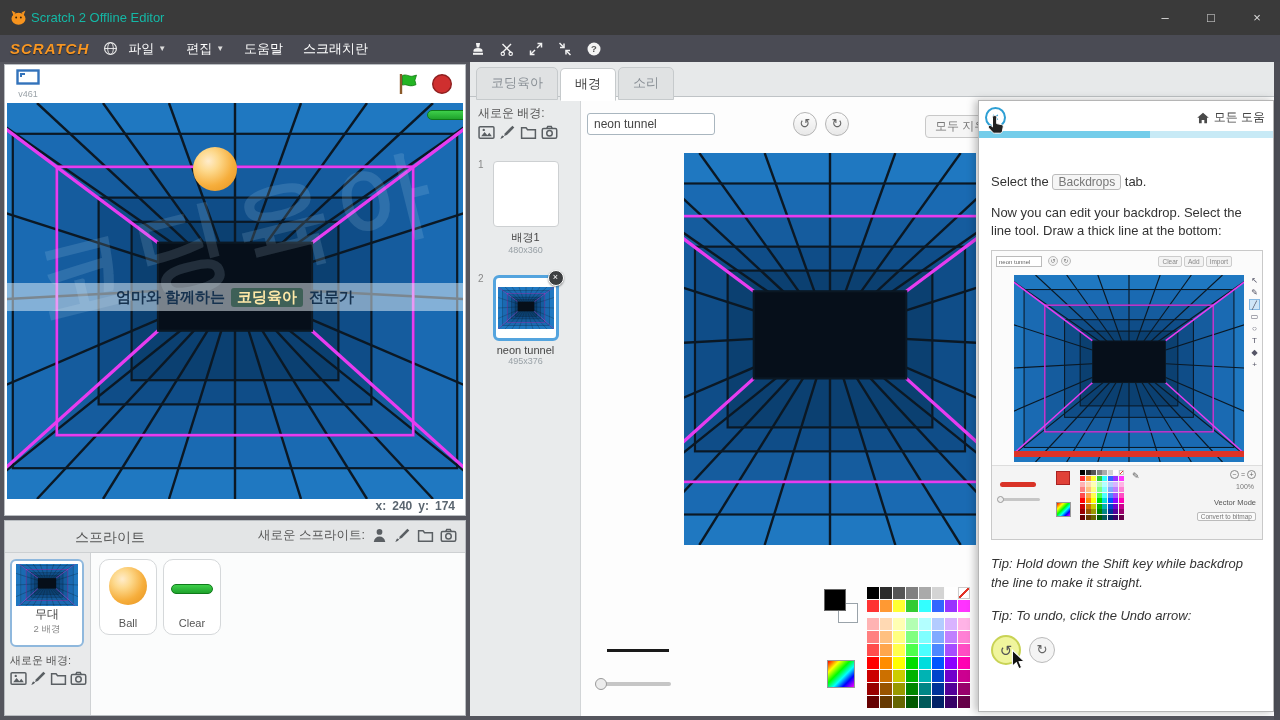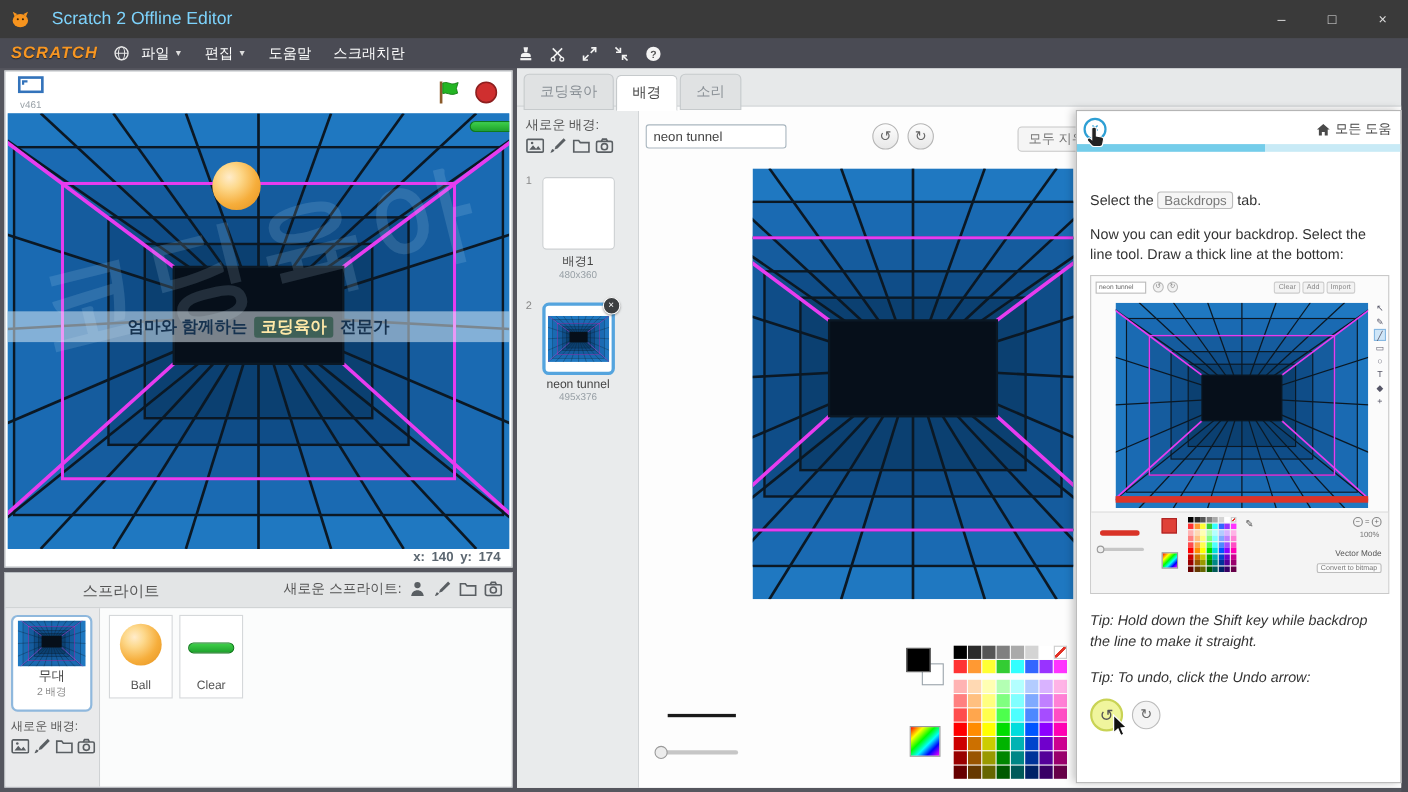--- a/index.html
+++ b/index.html
@@ -2,21 +2,21 @@
 <html><head>
 <meta charset="utf-8">
 <style>
   * { margin:0; padding:0; box-sizing:border-box; }
   body { font-family:"Liberation Sans","DejaVu Sans",sans-serif; background:#2e2e33; }
   .app { position:relative; width:1280px; height:720px; background:#55565e; overflow:hidden; }
 
   
   .titlebar { position:absolute; left:0; top:0; width:1280px; height:35px; background:#3a3a3a; display:flex; align-items:center; }
   .titlebar .cat { width:17px; height:17px; margin-left:10px; }
-  .titlebar .wtitle { color:#7dd3fc; font-size:16px; margin-left:20px; }
+  .titlebar .wtitle { color:#14b8a6; font-size:13px; margin-left:4px; }
   .wcontrols { position:absolute; right:0; top:0; height:35px; display:flex; }
   .wbtn { width:46px; height:35px; display:flex; align-items:center; justify-content:center; color:#dcdcdc; font-size:13px; }
 
   
   .menubar { position:absolute; left:0; top:35px; width:1280px; height:27px; background:#4a4b54; display:flex; align-items:center; }
   .logo { color:#f79622; font-weight:bold; font-style:italic; font-size:15px; letter-spacing:1px; margin-left:10px; text-shadow:0 1px 1px rgba(0,0,0,.5); }
   .globe { width:15px; height:15px; color:#e8e8e8; margin-left:14px; }
   .menu-item { color:#fff; font-size:13px; padding:0 10px; height:27px; display:flex; align-items:center; gap:4px; }
   .menu-item .arr { font-size:8px; color:#ddd; }
   .tool-strip { position:absolute; left:468px; top:0; height:27px; display:flex; align-items:center; gap:9px; }
@@ -50,21 +50,21 @@
   .mi { width:17px; height:17px; color:#5a5f63; }
   .mi svg { width:100%; height:100%; }
   .stage-col { position:absolute; left:0; top:32px; width:86px; height:162px; background:#e9eaeb; border-right:1px solid #cfd2d4; }
   .stage-thumb { position:absolute; left:5px; top:6px; width:74px; height:88px; background:#fff; border:2px solid #8fb8dd; border-radius:6px; text-align:center; overflow:hidden; }
   .stage-thumb .tn { width:62px; height:42px; margin:3px auto 0; display:block; }
   .stage-thumb .nm { font-size:12px; color:#444; }
   .stage-thumb .ct { font-size:9.5px; color:#888; }
   .newbk-label { position:absolute; left:5px; top:100px; font-size:11px; color:#555; }
   .newbk-icons { position:absolute; left:5px; top:117px; display:flex; gap:3px; }
   .sprites-area { position:absolute; left:86px; top:32px; right:0; bottom:0; background:#fbfcfc; }
-  .sprite-thumb { position:absolute; top:6px; width:58px; height:76px; background:#fff; border:1px solid #d5d8da; border-radius:0; text-align:center; }
+  .sprite-thumb { position:absolute; top:6px; width:58px; height:76px; background:#fff; border:1px solid #d5d8da; border-radius:10px; text-align:center; }
   .sprite-thumb .nm { position:absolute; bottom:5px; left:0; right:0; font-size:11px; color:#555; }
   .thumb-ball { margin:7px auto 0; width:38px; height:38px; }
   .thumb-paddle { margin:24px auto 0; width:42px; height:10px; }
 
   
   .editor-panel { position:absolute; left:470px; top:62px; width:804px; height:654px; background:#e7e9ea; }
   .tabs { position:absolute; left:6px; top:5px; display:flex; z-index:3; }
   .tab { font-size:13px; padding:6px 14px 7px; border:1px solid #c6cacc; border-radius:5px 5px 0 0; background:#e0e2e3; color:#8a9096; margin-right:2px; }
   .tab.active { background:#fff; color:#444; border-bottom-color:#fff; position:relative; top:1px; }
   .editor-content { position:absolute; left:0; top:34px; right:0; bottom:0; background:#fff; border-top:1px solid #bfc3c6; }
@@ -382,21 +382,21 @@
       <div class="wm-band">
         <span>엄마와 함께하는</span>
         <span class="wm-chip">코딩육아</span>
         <span>전문가</span>
       </div>
       <div class="stage-ball ball-gfx"></div>
       <div class="stage-paddle paddle-gfx"></div>
     </div>
     <div class="stage-footer">
       <span>x:</span>
-      <span>140</span>
+      <span>240</span>
       <span>y:</span>
       <span>174</span>
     </div>
   </div>
 
   <div class="sprite-panel">
     <div class="sprite-header">
       <span class="sprite-title">스프라이트</span>
       <div class="new-sprite">
         <span>새로운 스프라이트:</span>

